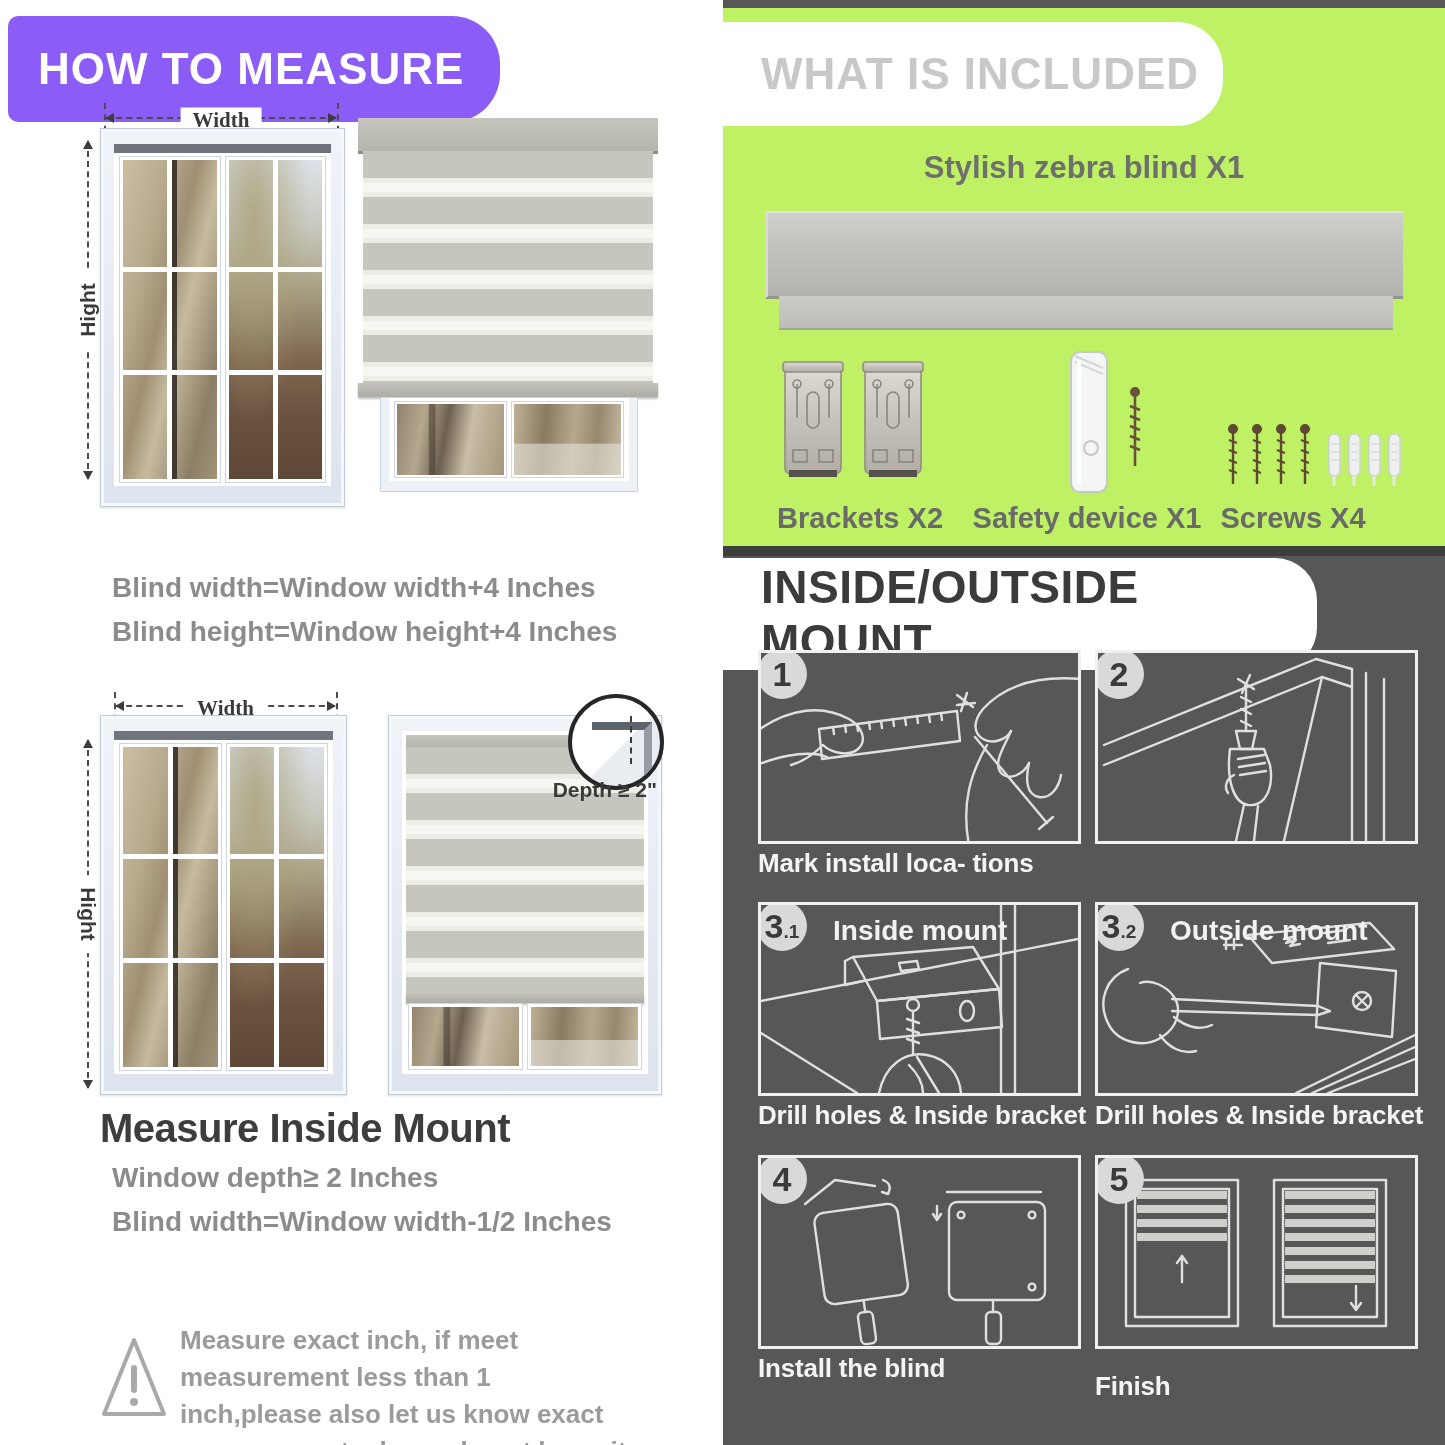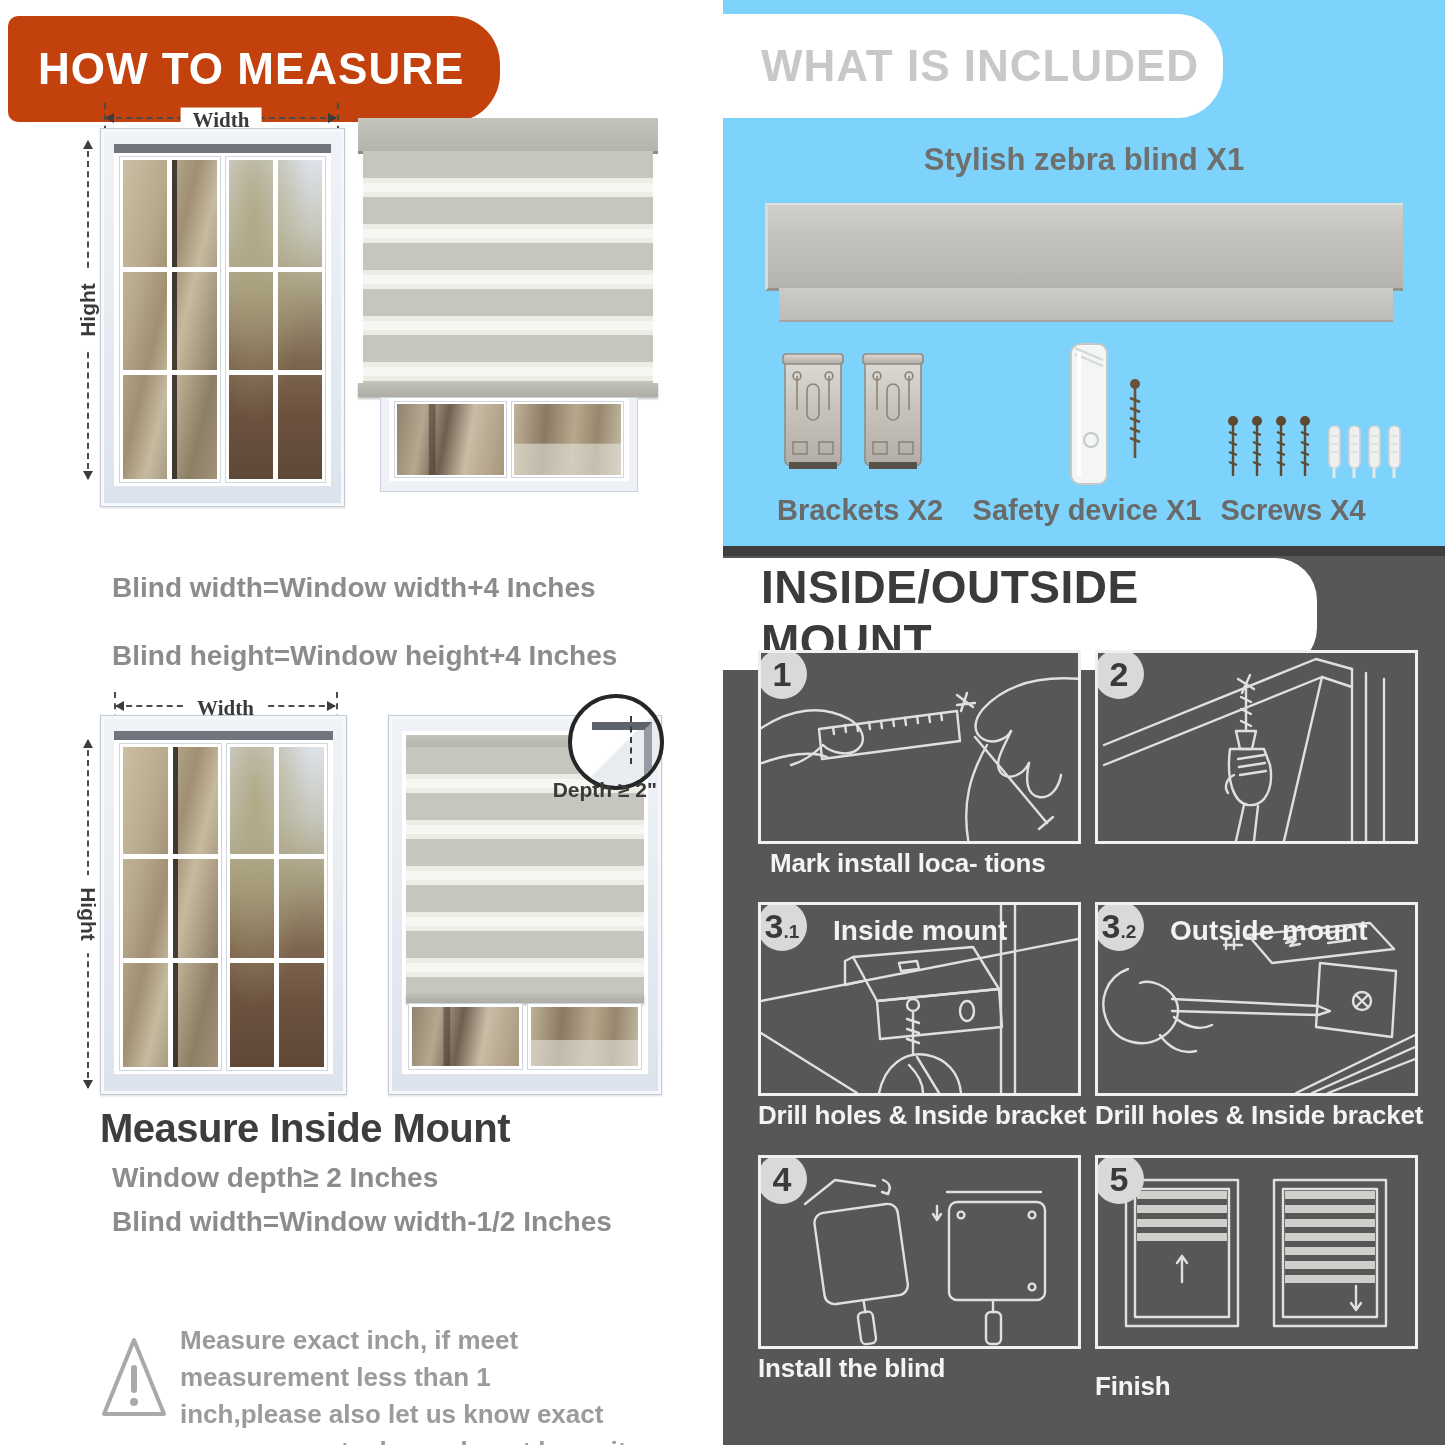--- a/index.html
+++ b/index.html
@@ -3,21 +3,21 @@
 <meta charset="utf-8">
 <style>
   html,body{margin:0;padding:0;background:#fff;}
   .page{position:relative;width:1445px;height:1445px;overflow:hidden;background:#ffffff;
         font-family:"Liberation Sans",sans-serif;-webkit-font-smoothing:antialiased;}
   .abs{position:absolute;}
 
   
   .left-col{position:absolute;left:0;top:0;width:723px;height:1445px;background:#fff;}
 
-  .pill-gray{position:absolute;left:8px;top:16px;width:492px;height:106px;background:#c2410c;
+  .pill-gray{position:absolute;left:8px;top:16px;width:492px;height:106px;background:#8b5cf6;
              border-radius:10px 48px 48px 10px;display:flex;align-items:center;}
   .pill-gray span{color:#fff;font-weight:bold;font-size:44px;letter-spacing:1px;padding-left:30px;}
 
   .sec-title{position:absolute;left:100px;margin:0;font-size:40px;font-weight:bold;color:#3d3d3d;letter-spacing:-0.5px;}
   .formula{position:absolute;left:112px;font-size:28px;font-weight:bold;color:#8c8c8c;}
 
   
   .dim-h{position:absolute;height:0;border-top:2px dashed #4b4b4b;font-family:Liberation Serif, serif;}
   .dim-h::before{content:"";position:absolute;left:-1px;top:-6px;border:5px solid transparent;border-right:9px solid #3c3c3c;border-left:0;}
   .dim-h::after{content:"";position:absolute;right:-1px;top:-6px;border:5px solid transparent;border-left:9px solid #3c3c3c;border-right:0;}
@@ -68,21 +68,21 @@
               border-top:8px solid #5d636b;border-right:8px solid #959ca6;}
   .mag-dash{position:absolute;left:58px;top:18px;height:48px;border-left:2px dashed #3a3a3a;}
   .depth-label{position:absolute;font-size:21px;font-weight:bold;color:#3a3a3a;text-align:right;}
 
   
   .warning-text{position:absolute;left:180px;top:1322px;width:450px;font-size:26px;font-weight:bold;
                 color:#9b9b9b;line-height:37px;}
 
   
   .right-col{position:absolute;left:723px;top:0;width:722px;height:1445px;background:#575757;}
-  .included-sec{position:absolute;left:0;top:0;width:722px;height:640px;background:#7dd3fc;}
+  .included-sec{position:absolute;left:0;top:8px;width:722px;height:640px;background:#bef264;}
   .pill-white{position:absolute;left:0;top:14px;width:500px;height:104px;background:#ffffff;
               border-radius:0 46px 46px 0;display:flex;align-items:center;}
   .pill-white span{color:#c8c8c7;font-weight:bold;font-size:44px;letter-spacing:1px;padding-left:38px;}
   .product-name{position:absolute;left:0;top:142px;width:722px;text-align:center;
                 font-size:31px;font-weight:bold;color:#6f6f6d;}
   .headrail-main{position:absolute;left:42px;top:203px;width:635px;height:83px;
       background:linear-gradient(180deg,#d0d0cd 0%,#c3c3c0 35%,#bbbbb8 70%,#b2b2af 100%);
       border-top:2px solid #dfdfdc;border-left:3px solid #dadad7;border-bottom:3px solid #94948c;}
   .headrail-sub{position:absolute;left:56px;top:288px;width:614px;height:32px;
       background:linear-gradient(180deg,#cbcbc8,#bcbcb9);border-bottom:2px solid #a5a5a0;}
@@ -144,21 +144,21 @@
       <div class="abs bottomrail-bar" style="left:0;top:265px;width:300px;height:14px;"></div>
       <div class="abs" style="left:22px;top:279px;width:256px;height:93px;background:#eef1f6;border:1px solid #c9d1dc;">
         <div class="abs" style="left:8px;top:0;right:8px;bottom:10px;background:#fff;display:flex;padding:3px;">
           <div class="sash glass-c" style="box-shadow:inset 0 0 0 2px #fff;"></div>
           <div class="sash glass-d" style="box-shadow:inset 0 0 0 2px #fff;"></div>
         </div>
       </div>
     </div>
 
     <div class="formula" style="top:572px;">Blind width=Window width+4 Inches</div>
-    <div class="formula" style="top:616px;margin-top:24px;">Blind height=Window height+4 Inches</div>
+    <div class="formula" style="top:616px;">Blind height=Window height+4 Inches</div>
 
     <div class="dropline" style="left:114px;top:692px;height:40px;"></div>
     <div class="dropline" style="left:336px;top:692px;height:40px;"></div>
     <div class="dim-h" style="left:116px;top:705px;width:219px;">
       <span class="dim-label">Width</span>
     </div>
     <div class="dim-v flip" style="left:87px;top:740px;height:348px;">
       <span class="dim-label">Hight</span>
     </div>
 
@@ -307,21 +307,21 @@
           <path d="M320 26 C270 22 240 36 222 56 C212 68 212 80 222 86 C232 92 246 86 250 78"></path>
           <path d="M250 78 C242 96 232 110 240 120 C248 128 262 122 268 110"></path>
           <path d="M268 110 C264 128 266 142 278 144 C290 146 298 134 300 122"></path>
           <path d="M226 92 C210 120 200 150 208 192"></path>
           <path d="M214 84 L286 170 M278 176 L292 164"></path>
         </svg>
         <div class="badge">
             <span class="n">1</span>
           </div>
       </div>
-      <div class="step-caption" style="left:35px;top:302px;margin-left:12px;">Mark install loca- tions</div>
+      <div class="step-caption" style="left:35px;top:302px;">Mark install loca- tions</div>
 
       <div class="step-card" style="left:372px;top:104px;">
         <svg class="lineart" viewBox="0 0 317 188">
           <path d="M6 92 L218 6 M6 112 L224 24 M224 24 L254 34 M218 6 L254 16"></path>
           <path d="M254 16 V188 M268 20 V188 M286 26 V188"></path>
           <path d="M224 24 L186 188" stroke-width="1.8"></path>
           <path d="M148 34 L148 78"></path>
           <path d="M143 44 l10 5 M143 56 l10 5 M143 68 l10 5" stroke-width="1.8"></path>
           <path d="M140 26 l16 10 M152 22 l-8 18" stroke-width="2"></path>
           <path d="M138 78 L158 78 L154 96 L142 96 Z"></path>

